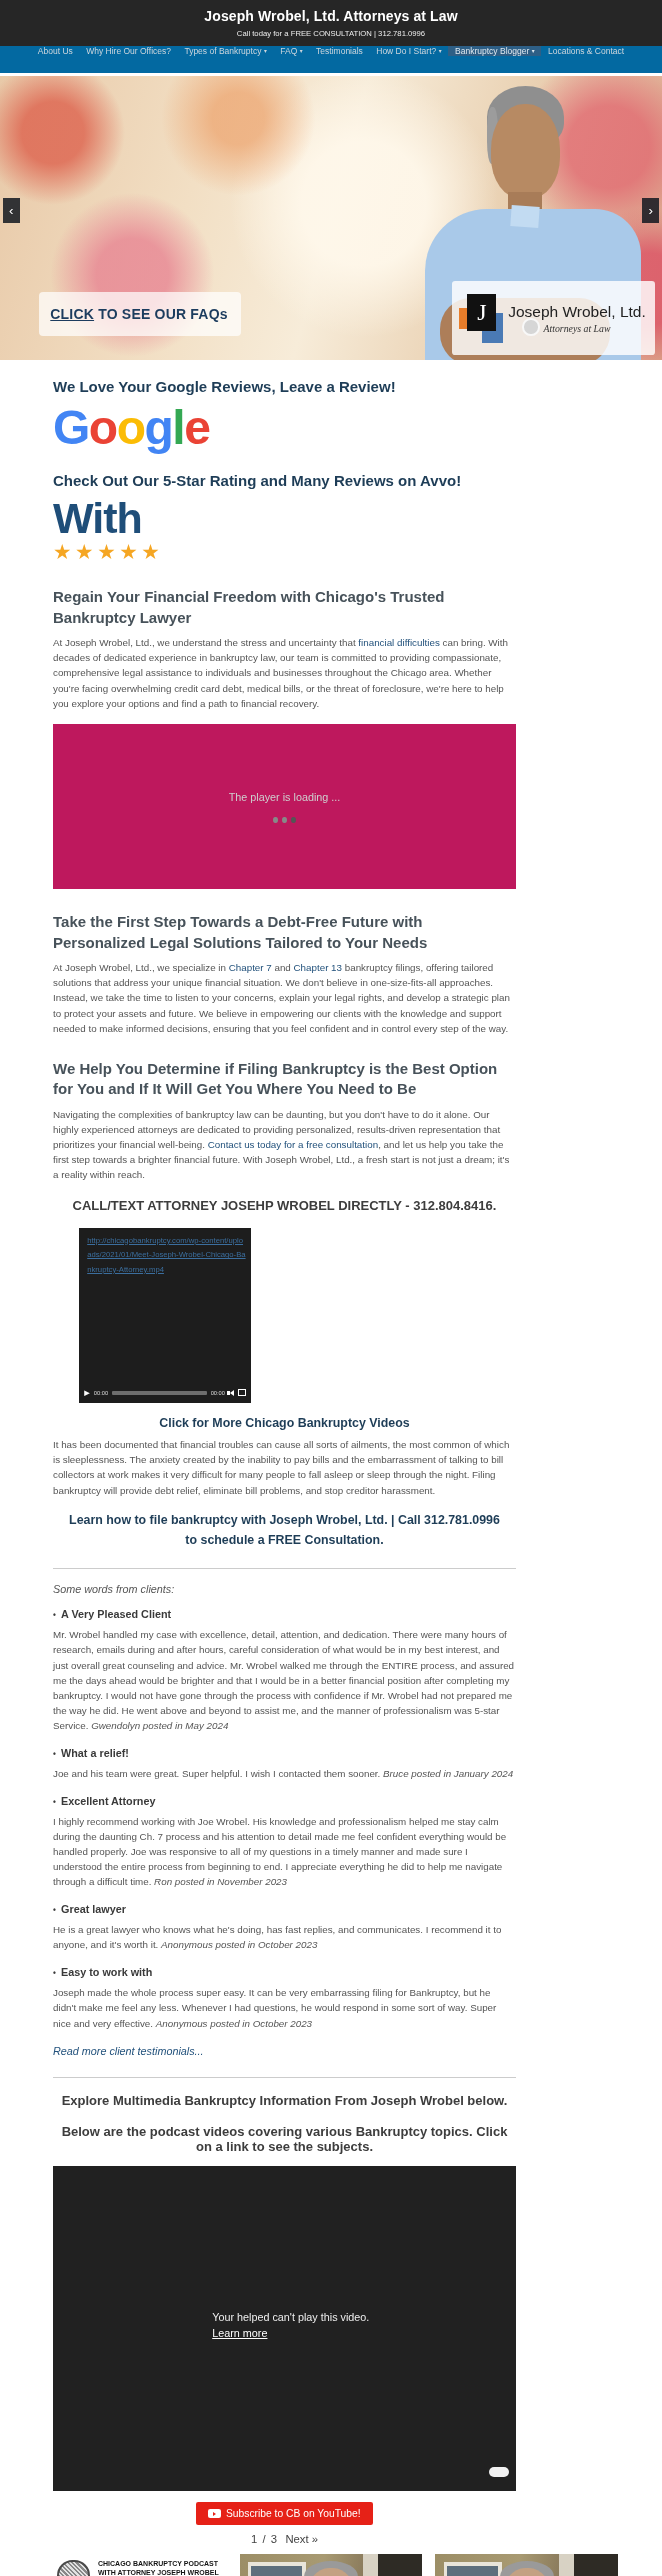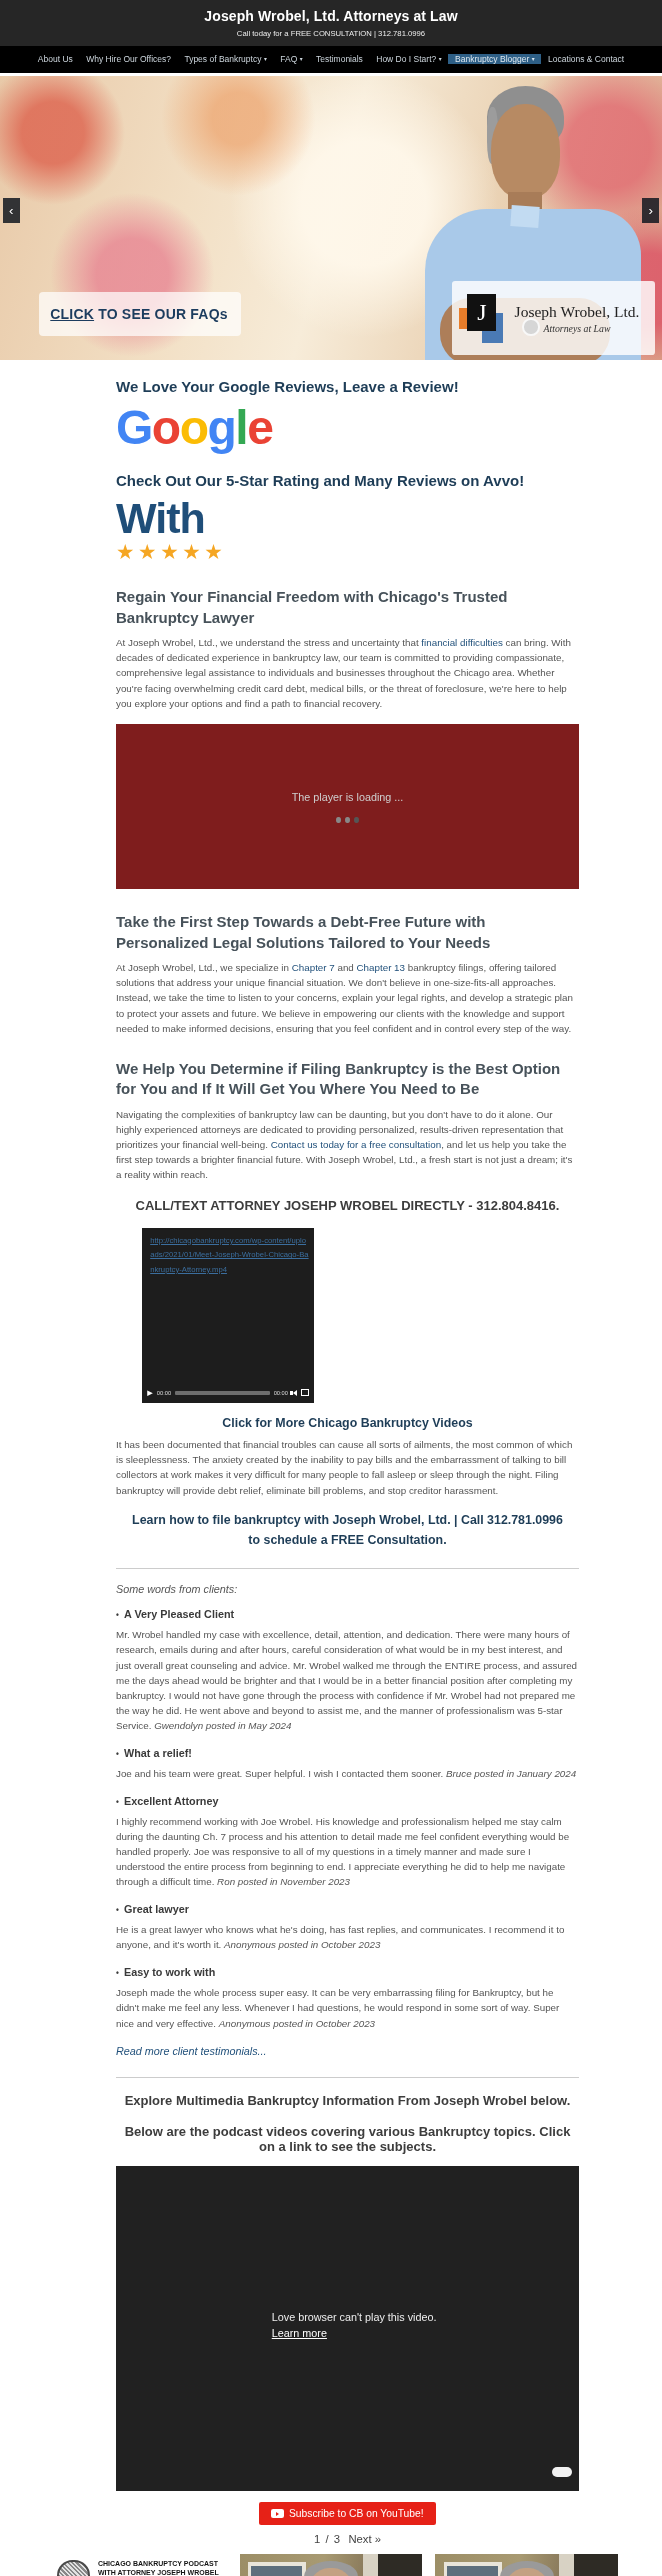--- a/index.html
+++ b/index.html
@@ -5,21 +5,21 @@
   * { box-sizing: border-box; }
   html,body { margin:0; padding:0; }
   body { width:662px; background:#fff; font-family:"Liberation Sans", sans-serif; color:#555; }
 
   
   .site-header { background:#262626; text-align:center; padding:8.2px 0 7.2px; }
   .site-header .title { color:#fff; font-size:14px; font-weight:bold; margin:0 0 5.2px; letter-spacing:0.1px; }
   .site-header .subtitle { color:#ededed; font-size:7.7px; }
 
   
-  .main-nav { background:#000000; height:27px; display:flex; justify-content:center; align-items:center; }
+  .main-nav { background:#0369a1; height:27px; display:flex; justify-content:center; align-items:flex-start; }
   .main-nav .nav-item { display:flex; align-items:center; padding:0 6.7px; color:#cdd6dd; font-size:8.5px; text-decoration:none; cursor:pointer; white-space:nowrap; }
   .main-nav .nav-item.active { background:#2e5f86; color:#dfe9f0; }
   .main-nav .caret { font-size:5.7px; margin-left:2.6px; }
   .nav-gap { height:3.6px; background:#fff; }
 
   
   .hero { position:relative; height:284px; overflow:hidden;
     background:
       radial-gradient(circle at 8% 20%, rgba(220,90,70,.75) 0 31px, transparent 72px),
       radial-gradient(circle at 20% 70%, rgba(230,120,140,.7) 0 36px, transparent 82px),
@@ -47,37 +47,37 @@
   .faq-pill { position:absolute; left:39px; top:216px; width:202px; height:44px; background:rgba(255,255,255,.72); border-radius:4.1px; display:flex; align-items:center; padding-left:11.3px; cursor:pointer; }
   .faq-pill .txt { color:#1c3c5e; font-size:14px; font-weight:bold; letter-spacing:0.2px; }
   .faq-pill .u { text-decoration:underline; }
   .hero-logo { position:absolute; left:452px; top:205px; width:203px; height:74px; background:rgba(255,255,255,.82); border-radius:3.1px; display:flex; align-items:center; padding:0 7.2px; }
   .monogram { position:relative; width:47px; height:57px; flex:0 0 47px; }
   .monogram .sq-orange { position:absolute; left:0; top:18.5px; width:17.5px; height:20.6px; background:#e87d2a; }
   .monogram .sq-black { position:absolute; left:8.2px; top:4.1px; width:29px; height:37px; background:#111; color:#fff; font-family:"Liberation Serif",serif; font-size:24px; text-align:center; line-height:36px; }
   .monogram .sq-blue { position:absolute; left:23px; top:23px; width:20.6px; height:30px; background:#4a7ab5; z-index:-0; }
   .monogram .j { position:relative; z-index:2; }
   .hero-logo .lg-text { text-align:center; flex:1; }
-  .hero-logo .lg-name { font-family:Liberation Serif, serif; font-size:15.5px; color:#222; }
+  .hero-logo .lg-name { font-family:Liberation Sans, sans-serif; font-size:15.5px; color:#222; }
   .hero-logo .lg-tag { font-family:"Liberation Serif",serif; font-style:italic; font-size:9.8px; color:#333; margin-top:2.1px; }
 
   
-  .content { width:463px; margin-left:116px; }
+  .content { width:463px; margin-left:53px; }
   h2.navy { color:#1e3d57; font-size:15px; font-weight:bold; margin:17.5px 0 5.2px; }
   h2.gray { color:#47525a; font-size:15px; font-weight:bold; line-height:1.35; margin:23px 0 7.2px; }
   p.body { font-size:9.8px; line-height:1.55; color:#555; margin:7.2px 0; }
   a.inline { color:#23527c; text-decoration:none; cursor:pointer; }
   .google-logo { font-size:48px; font-weight:bold; letter-spacing:-1.5px; margin:3.1px 0 9.3px; }
   .google-logo span:nth-child(1){color:#4285f4;} .google-logo span:nth-child(2){color:#ea4335;}
   .google-logo span:nth-child(3){color:#fbbc05;} .google-logo span:nth-child(4){color:#4285f4;}
   .google-logo span:nth-child(5){color:#34a853;} .google-logo span:nth-child(6){color:#ea4335;}
   .avvo-logo { color:#1f4e79; font-size:43px; font-weight:bold; letter-spacing:-1px; line-height:.9; margin-top:9.3px; }
   .stars { color:#f5a623; font-size:20.6px; letter-spacing:3.6px; margin:3.1px 0 3.1px; }
 
-  .video1 { width:463px; height:165px; background:#7f1d1d; display:flex; flex-direction:column; align-items:center; justify-content:center; margin:13.4px 0; }
+  .video1 { width:463px; height:165px; background:#be185d; display:flex; flex-direction:column; align-items:center; justify-content:center; margin:13.4px 0; }
   .video1 .loading { color:#cfcfcf; font-size:10.8px; }
   .video1 .dots { margin-top:14.4px; display:flex; gap:4.6px; }
   .video1 .dots i { width:4.6px; height:6.2px; border-radius:50%; background:#888; }
   .video1 .dots i:nth-child(3){ background:#555; }
 
   .center-strong { text-align:center; color:#3d3d3d; font-size:13px; font-weight:bold; margin:15.5px 0 11.3px; }
   .center-link { display:block; text-align:center; color:#1e3d57; font-size:12.4px; font-weight:bold; text-decoration:none; margin:12.4px 0 5.2px; cursor:pointer; }
   .center-link-lg { display:block; text-align:center; color:#1e3d57; font-size:12.4px; font-weight:bold; line-height:1.6; text-decoration:none; margin:13.4px auto 5.2px; width:96%; cursor:pointer; }
 
   .video2 { position:relative; width:172px; height:175px; background:#1d1d1d; margin:15.5px 0 9.3px 26px; }
@@ -264,21 +264,21 @@
   <a class="read-more">Read more client testimonials...</a>
 
   <hr class="divider">
 
   
   <div class="center-strong">Explore Multimedia Bankruptcy Information From Joseph Wrobel below.</div>
   <div class="center-strong">Below are the podcast videos covering various Bankruptcy topics. Click on a link to see the subjects.</div>
 
   <div class="bigvideo">
     <div class="msg">
-      <span>Love browser can't play this video.</span><br>
+      <span>Your helped can't play this video.</span><br>
       <a>Learn more</a>
     </div>
     <div class="pill"></div>
   </div>
 
   <div class="subscribe-wrap">
     <button class="subscribe-btn">
       <span class="yt-ic">
           <i></i>
         </span>

